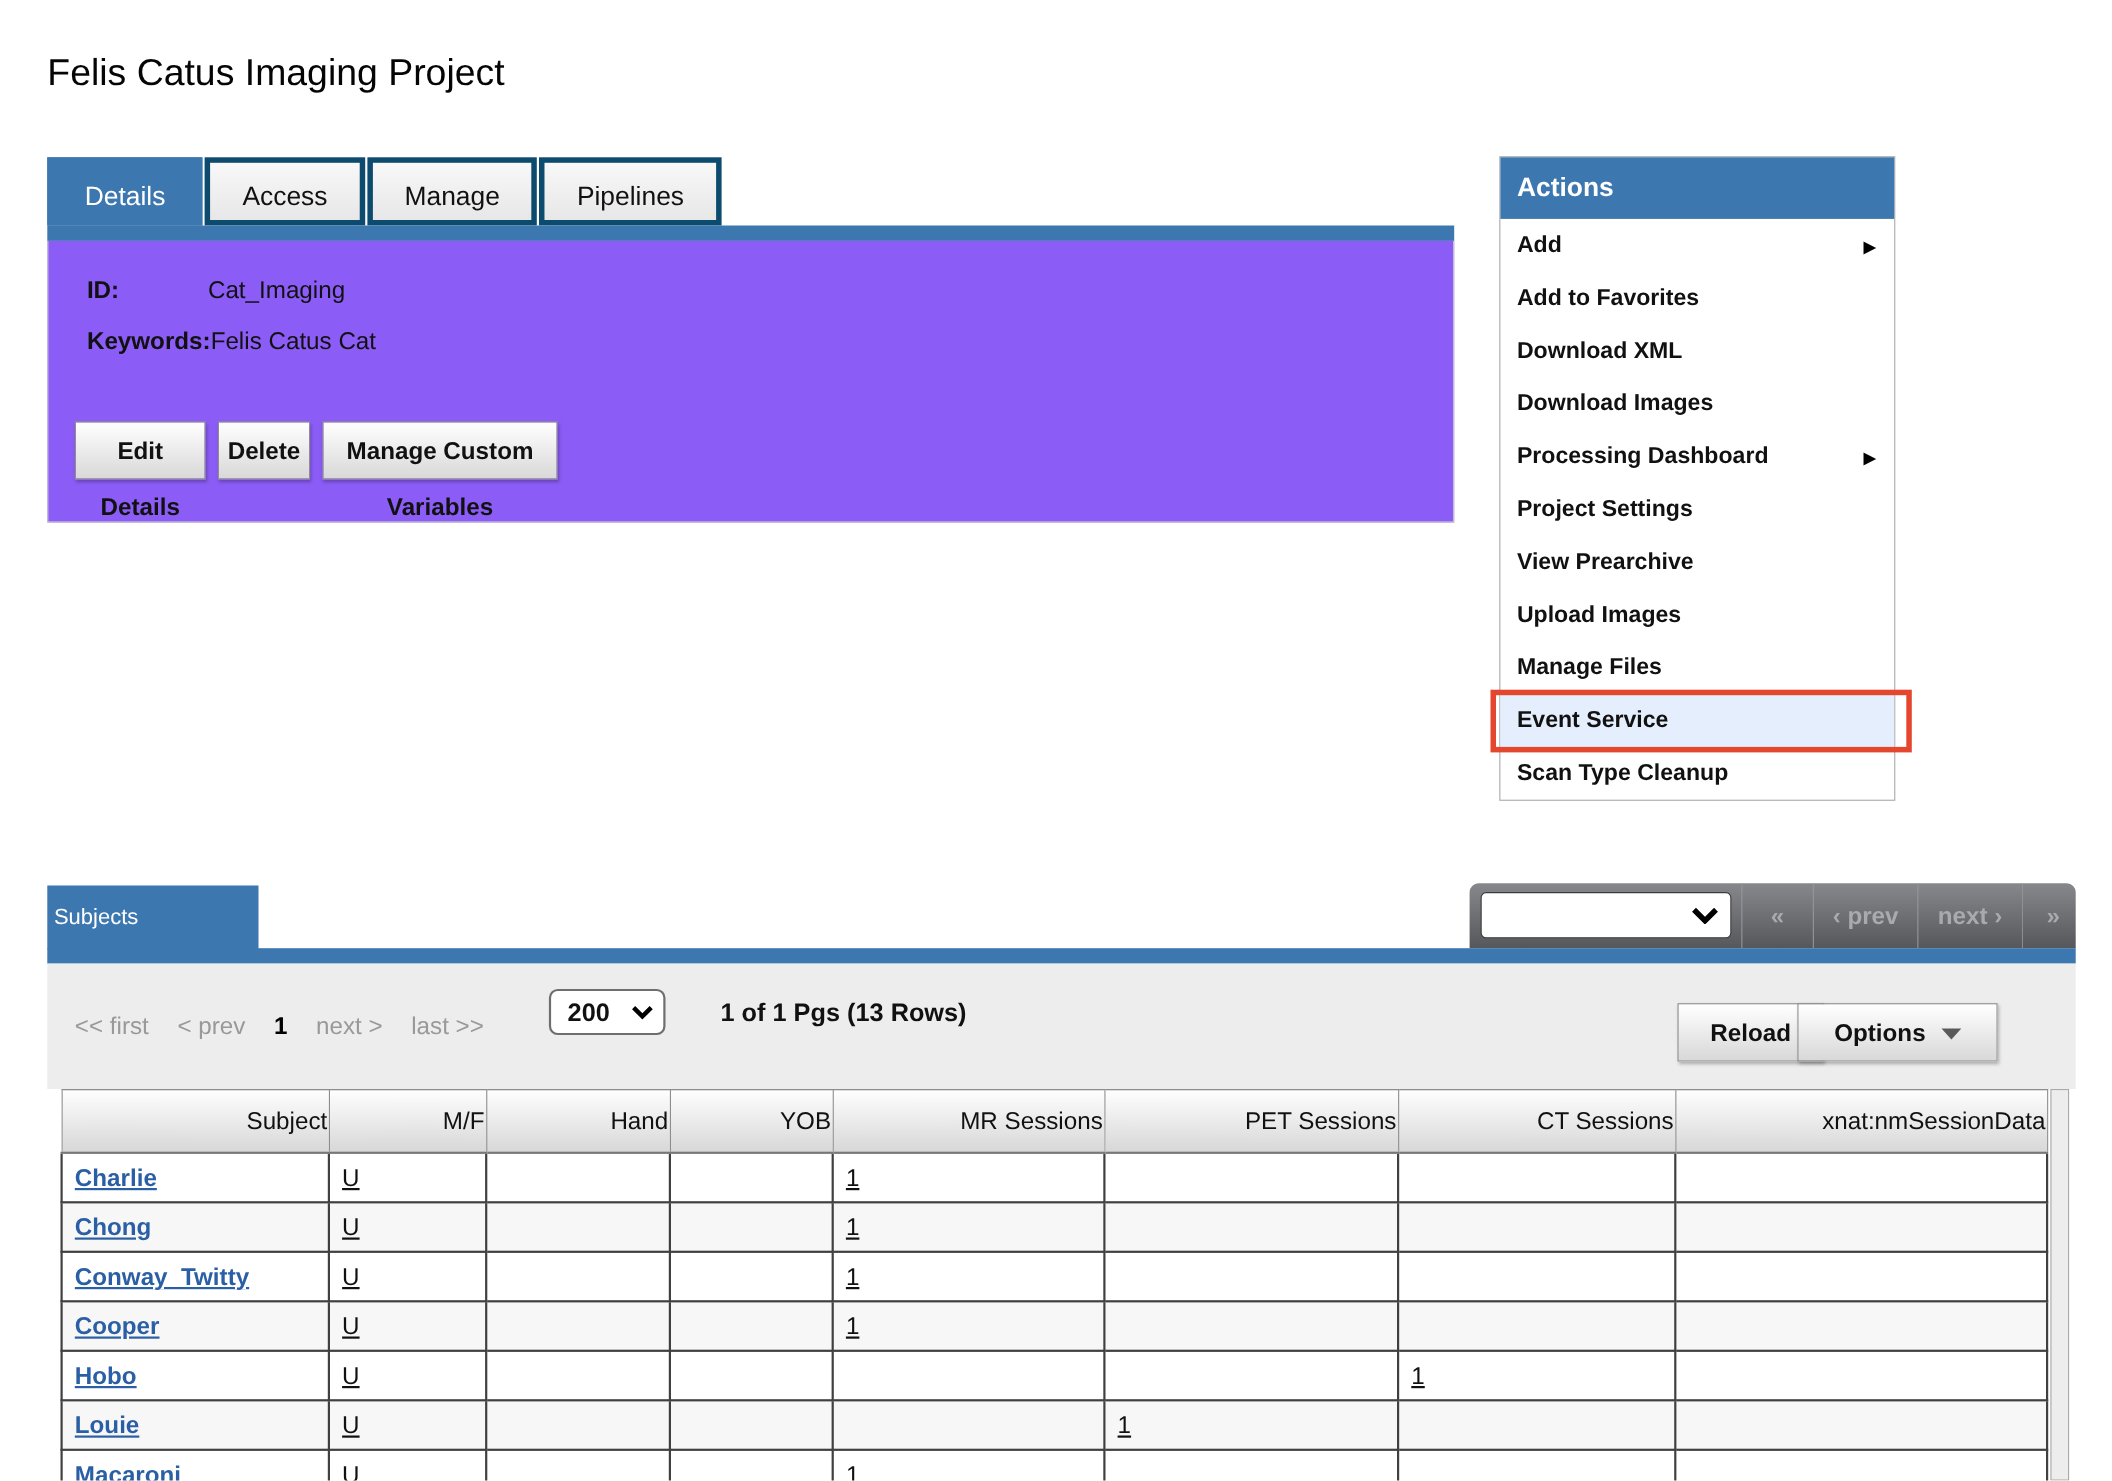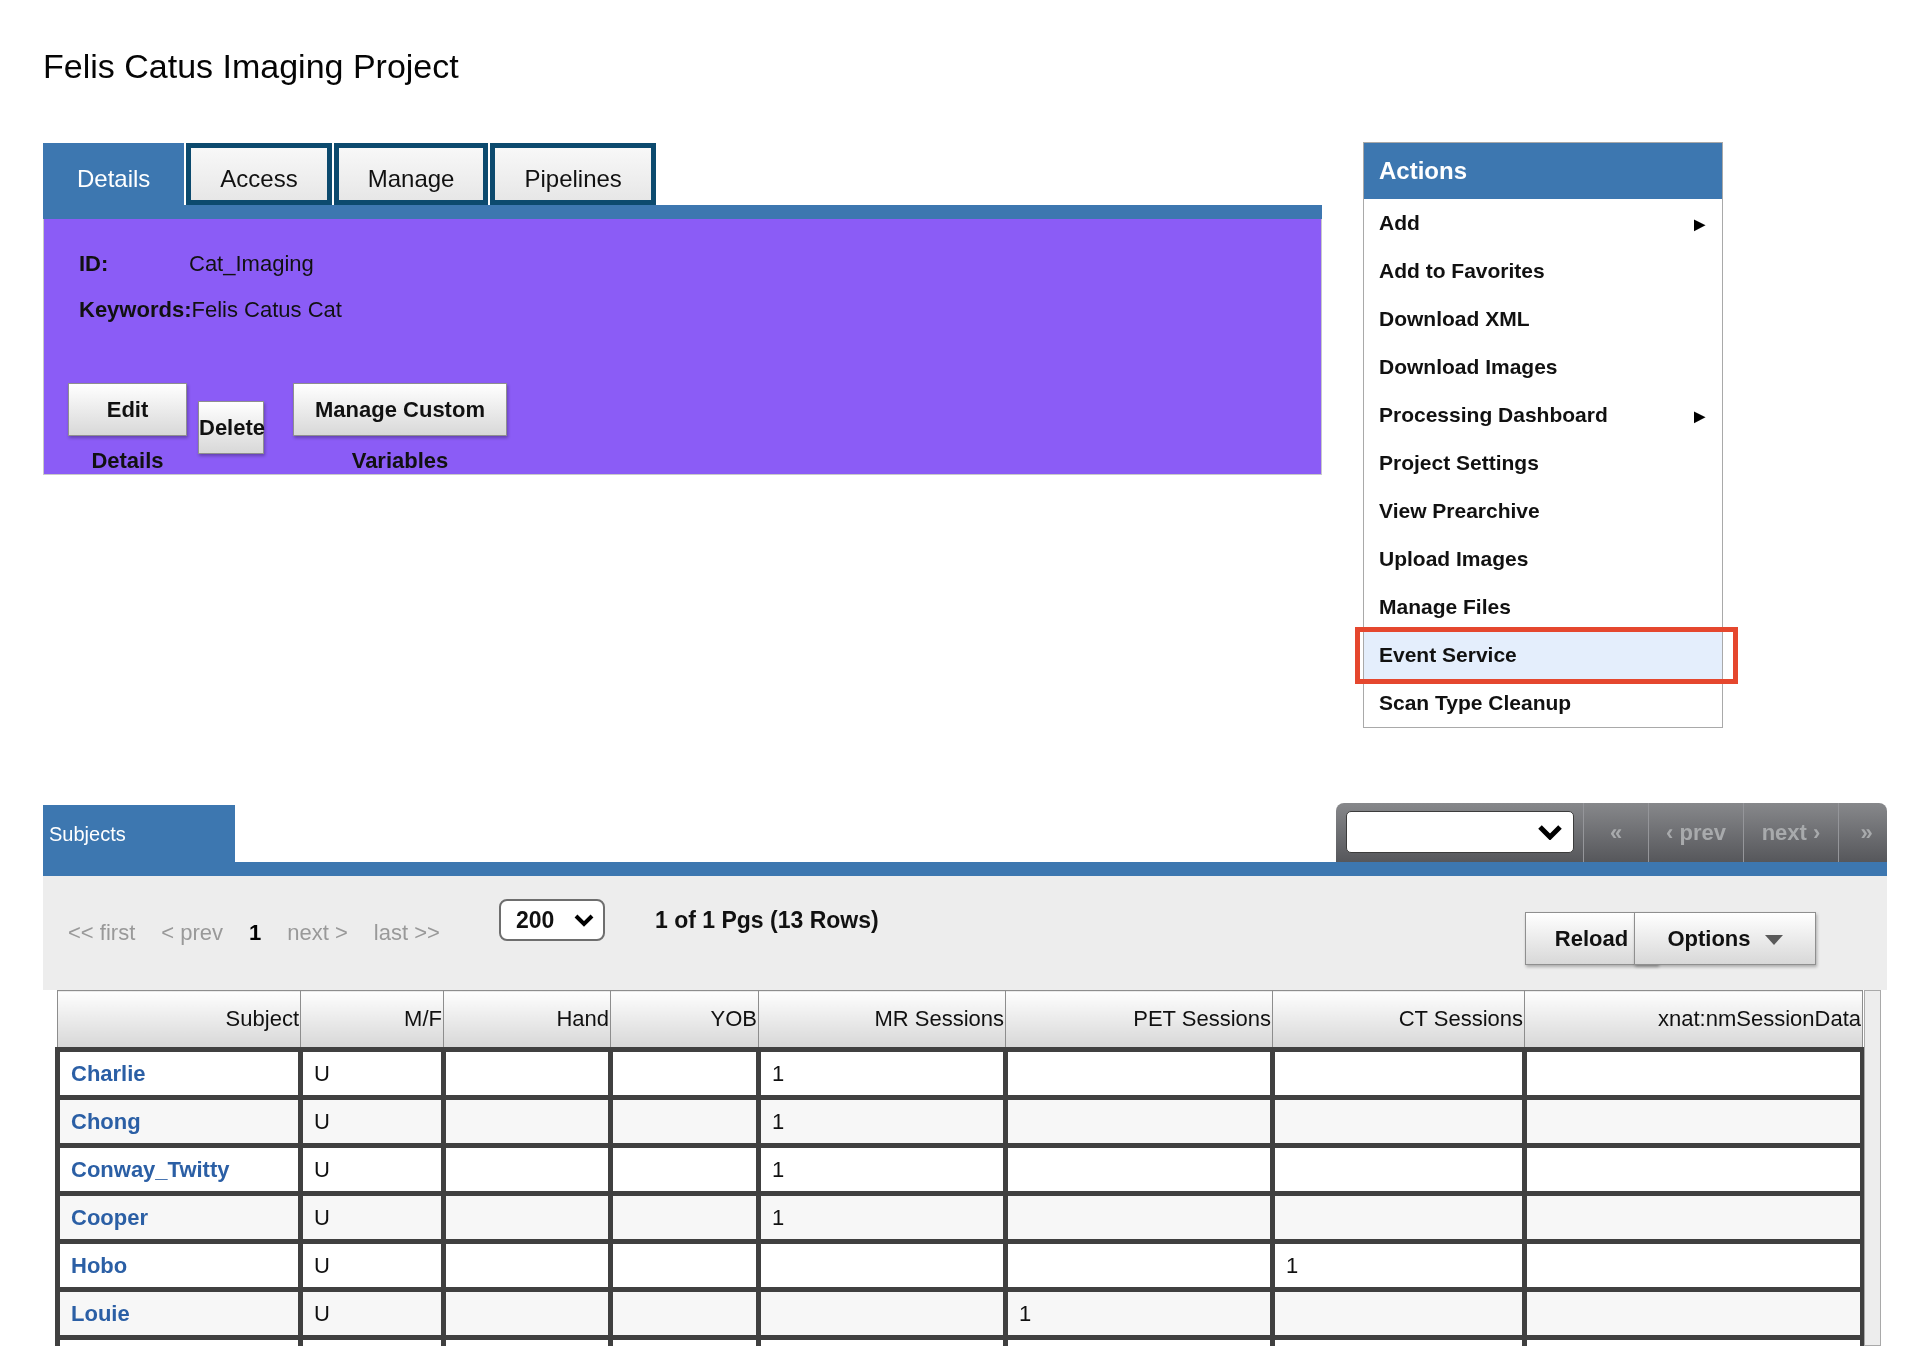--- a/index.html
+++ b/index.html
@@ -31,21 +31,21 @@
   .field-row .flabel{font-weight:bold;display:inline-block;min-width:110px;}
   #field-id{top:32px;}
   #field-keywords{top:78px;}
   .btn{
     position:absolute;box-sizing:border-box;height:53px;line-height:51px;
     border:1px solid #8f8f8f;background:linear-gradient(#ffffff,#d8d8d8);
     font-weight:bold;font-size:22px;text-align:center;
     box-shadow:1px 2px 3px rgba(0,0,0,.28);
   }
   #btn-edit{left:24px;top:164px;width:119px;}
-  #btn-delete{left:154px;top:164px;width:66px;margin-top:18px;}
+  #btn-delete{left:154px;top:164px;width:84px;}
   #btn-mcv{left:249px;top:164px;width:214px;}
   
   #actions-panel{
     left:1363px;top:142px;width:360px;background:#fff;
     border:1px solid #a9a9a9;box-sizing:border-box;
   }
   #actions-header{
     height:56px;line-height:56px;background:var(--blue);color:#fff;
     font-weight:bold;font-size:24px;padding-left:15px;
   }
@@ -105,22 +105,22 @@
   #subjects-table{
     left:55px;top:990px;width:1805px;border-collapse:collapse;table-layout:fixed;
     font-size:22px;background:#fff;border:1px solid #7c7c7c;
   }
   #subjects-table th{
     height:54px;background:linear-gradient(#fefefe,#d7d7d7);
     border:1px solid #8d8d8d;border-bottom:2px solid #787878;
     font-weight:normal;text-align:right;overflow:hidden;white-space:nowrap;
   }
   #subjects-table td{
-    height:43px;border:5px solid #404040;padding:0 0 0 11px;
-    overflow:hidden;white-space:nowrap;
+    height:43px;border:2px solid #404040;padding:0 0 0 11px;
+    overflow:hidden;white-space:nowrap;text-decoration:underline;
   }
   #subjects-table tbody tr:nth-child(even){background:#f7f7f7;}
   #subjects-table td.subject{font-weight:bold;color:var(--link);}
   #table-gutter{left:1864px;top:990px;width:17px;height:356px;background:#ededed;border:1px solid #a9a9a9;box-sizing:border-box;}
 </style>
 </head>
 <body>
 
 <div class="abs" id="page-title">Felis Catus Imaging Project</div>
 

